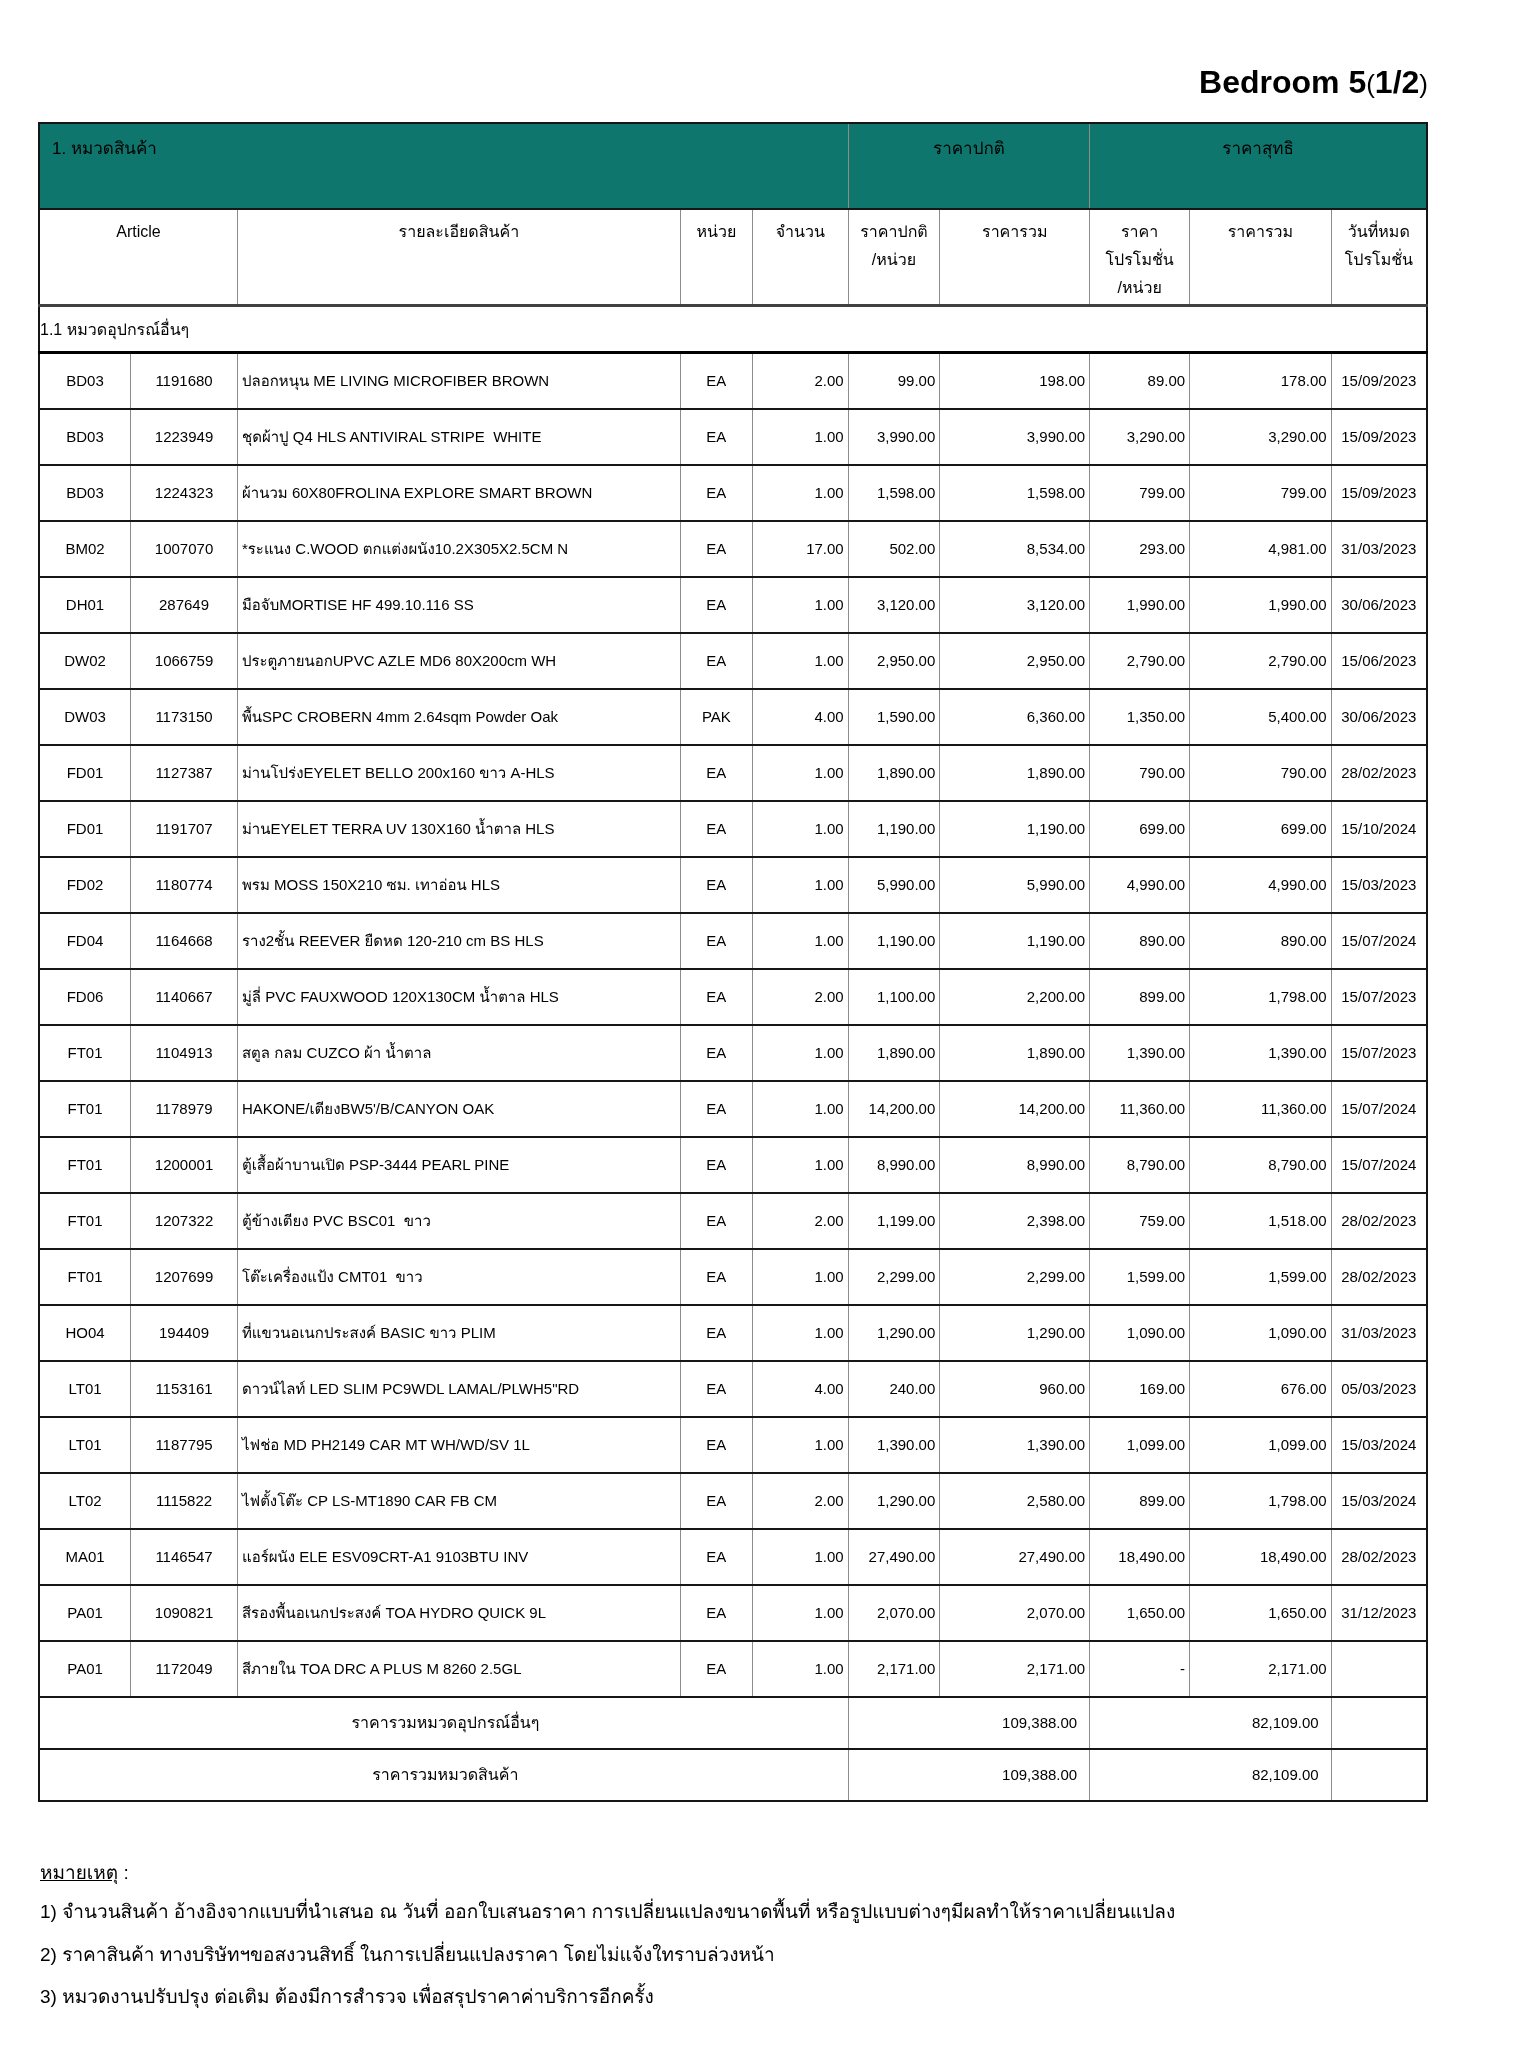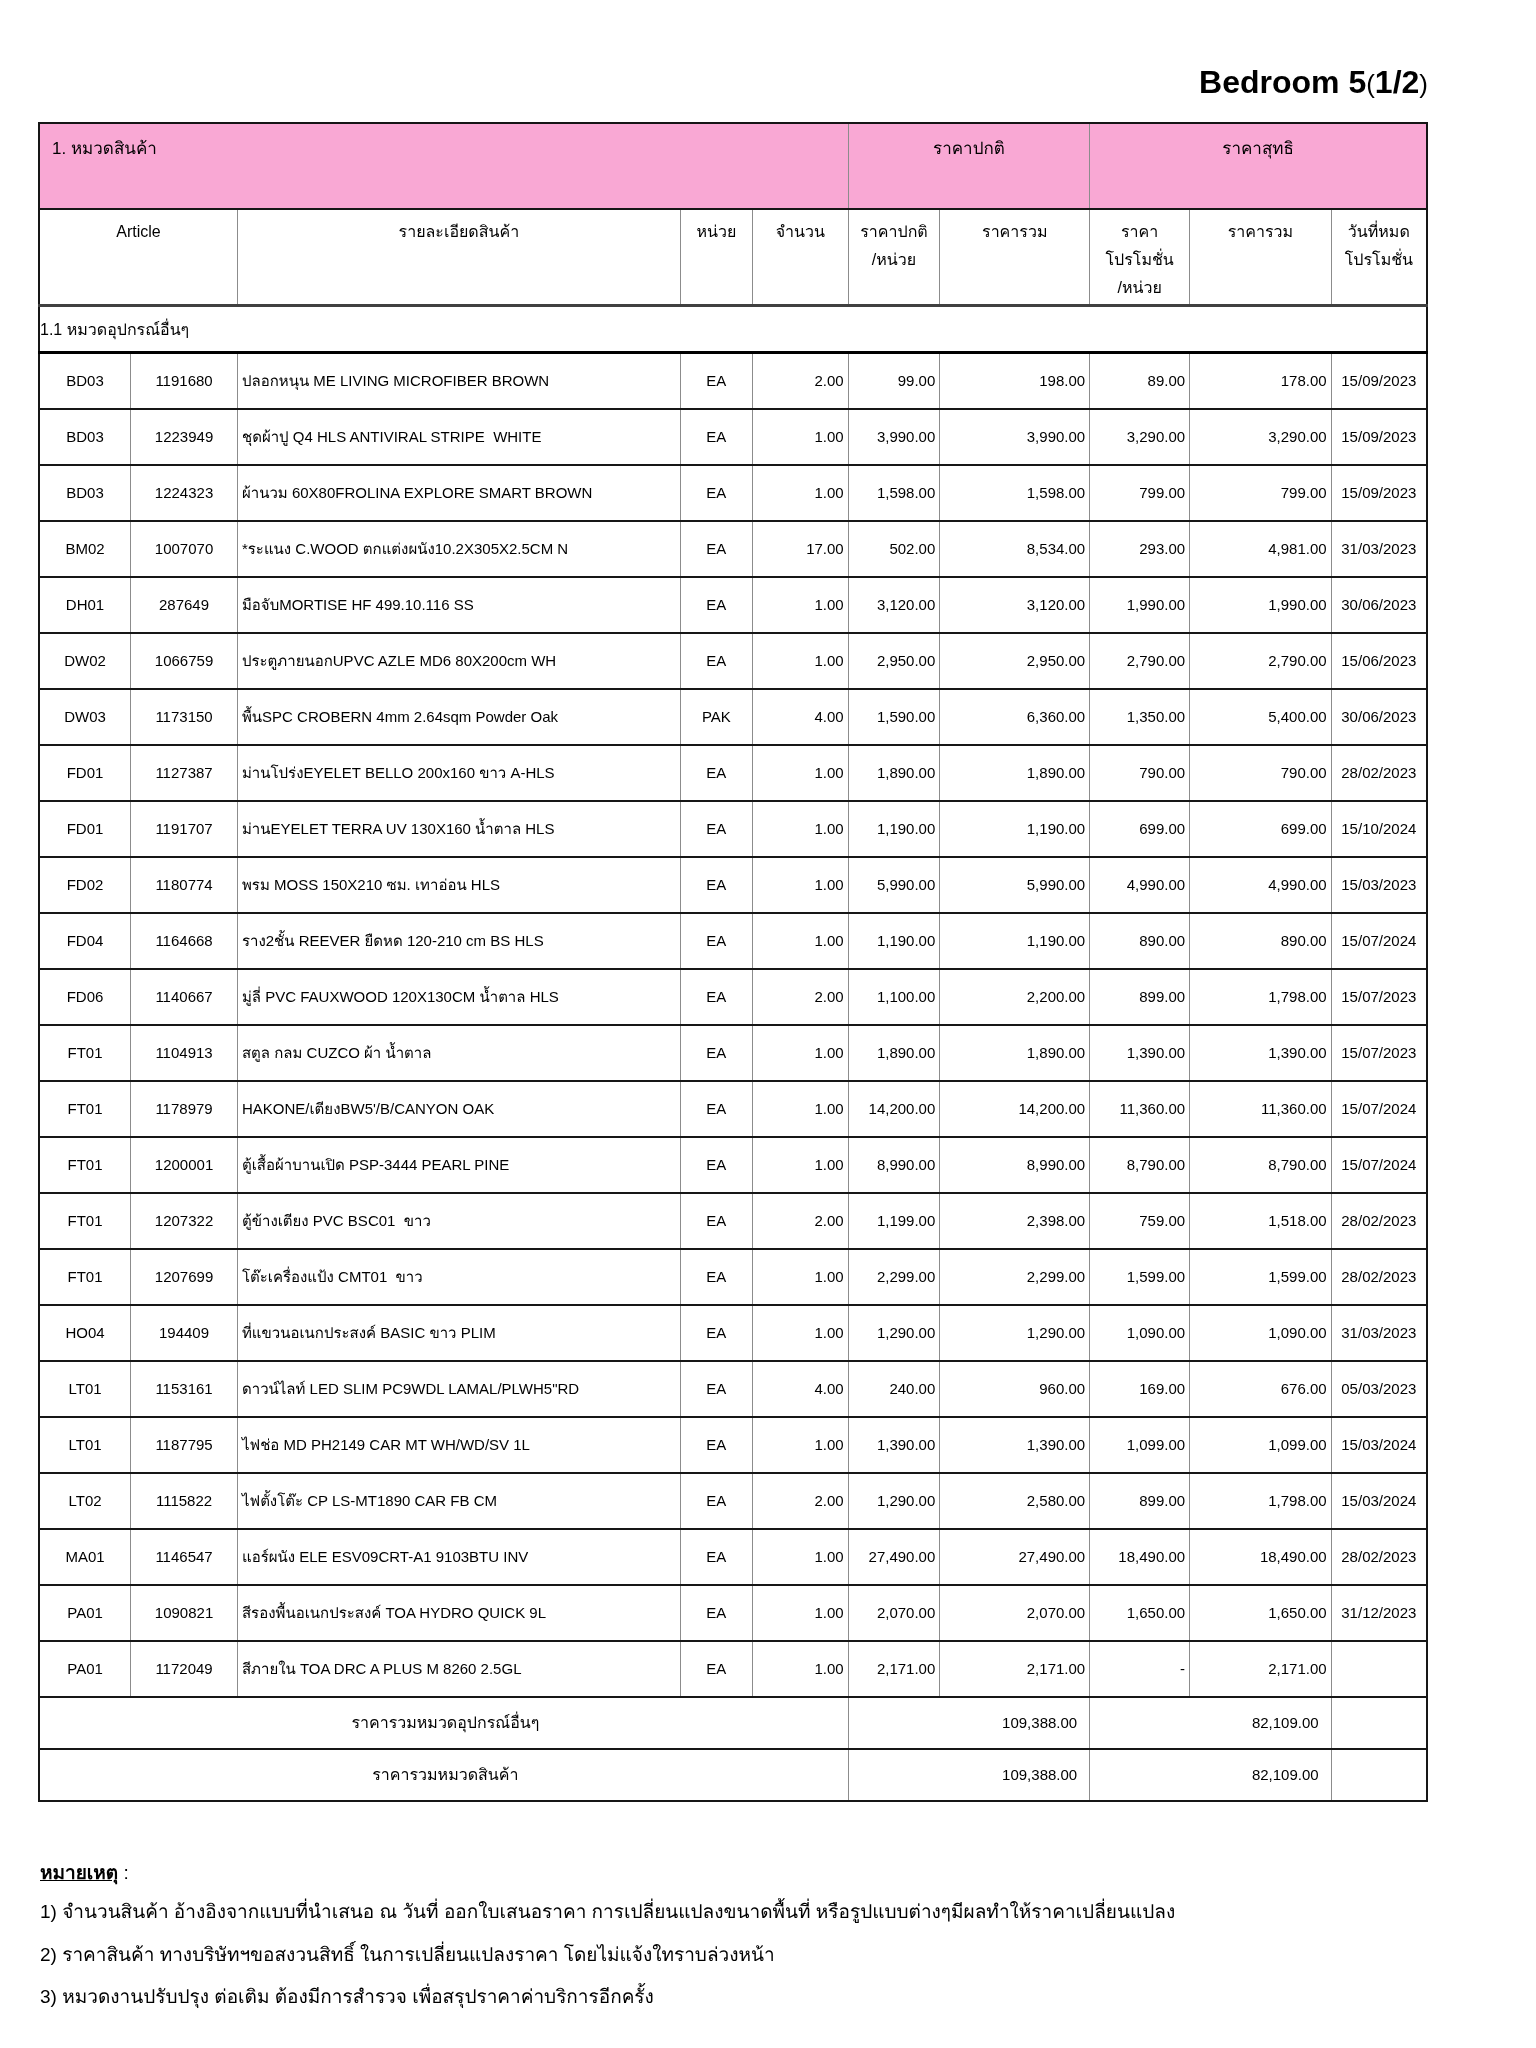--- a/index.html
+++ b/index.html
@@ -18,21 +18,21 @@
     border-collapse:collapse;table-layout:fixed;
     font-size:15px;
   }
   table.doc th,table.doc td{
     border-left:1px solid #8c8c8c;border-right:1px solid #8c8c8c;
     border-top:2px solid #161616;border-bottom:2px solid #161616;
     padding:2px 4px;overflow:hidden;
   }
   table.doc{border:2px solid #161616;}
   tr.band th{
-    background:#f9a8d4;height:72px;vertical-align:top;padding-top:10px;
+    background:#0f766e;height:72px;vertical-align:top;padding-top:10px;
     font-size:17px;font-weight:400;
   }
   tr.band th.sec{text-align:left;padding-left:12px;}
   tr.band th.grp{text-align:center;}
   tr.hdr2 th{
     height:78px;vertical-align:top;padding-top:8px;text-align:center;
     font-weight:400;font-size:16px;line-height:1.75;white-space:pre-line;
     border-bottom:3px solid #404040;
   }
   tr.section-row td{
@@ -45,21 +45,21 @@
   td.l{text-align:left;padding-left:8px;}
   td.r{text-align:right;padding-right:6px;}
   tr.total-row{height:52px;}
   tr.total-row td{vertical-align:middle;}
   tr.total-row td.lbl{text-align:center;padding-left:7px;font-size:16px;}
   tr.total-row td.val{text-align:right;padding-right:12px;}
   .notes{
     position:absolute;left:40px;top:1858px;width:1460px;font-size:19px;line-height:1.55;
   }
   .notes .nh{margin-bottom:10px;}
-  .notes .nh .u{text-decoration:underline;font-weight:bold;}
+  .notes .nh .u{text-decoration:underline;}
   .notes .nl{margin-bottom:13px;white-space:nowrap;}
 </style>
 </head>
 <body>
 
 <div class="title"><span>Bedroom 5</span><span class="paren">(</span><span>1/2</span><span class="paren">)</span></div>
 
 <table class="doc">
   <colgroup>
     <col style="width:6.6%">

